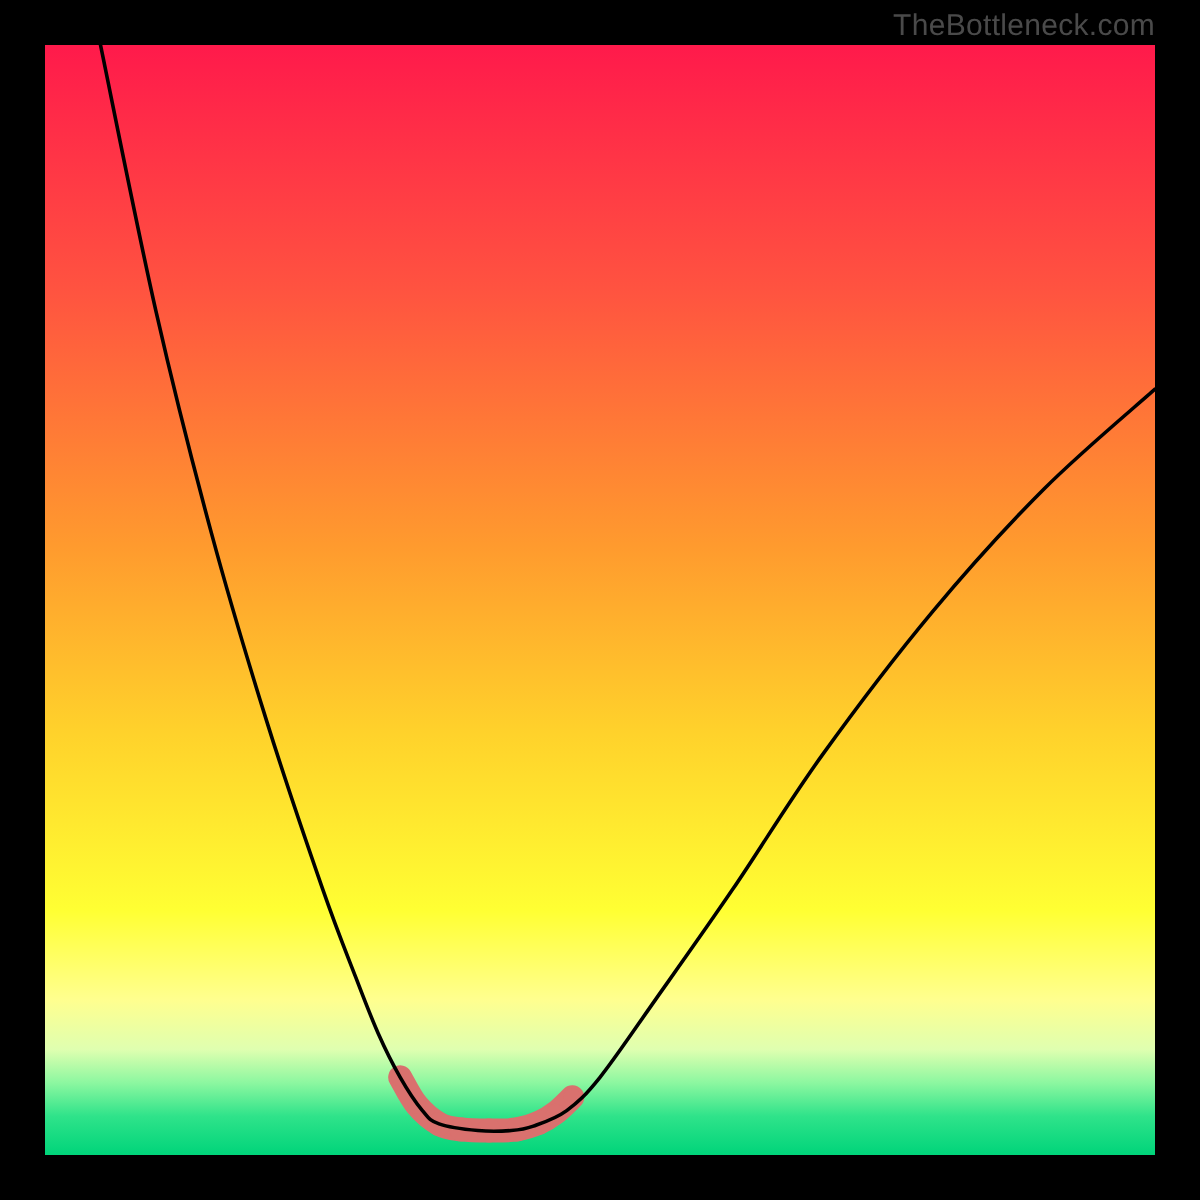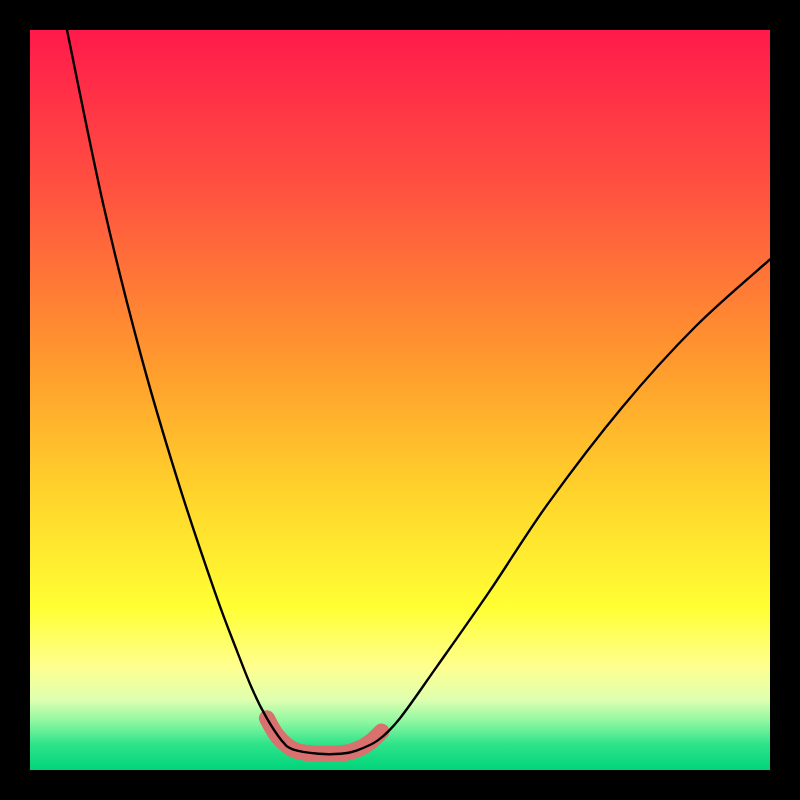--- a/index.html
+++ b/index.html
@@ -42,20 +42,21 @@
     font-size: 20px;
     letter-spacing: 0.2px;
     font-weight: 500;
     user-select: none;
   }
 </style>
 </head>
 <body>
 
 <div class="frame">
+  <div class="watermark">TheBottleneck.com</div>
   <div class="plot-area">
     <svg class="gradient-bg" viewBox="0 0 740 740" preserveAspectRatio="none">
       <defs>
         <linearGradient id="bg-grad" x1="0" y1="0" x2="0" y2="1">
             <stop offset="0%" stop-color="#ff1a4b"></stop>
             <stop offset="22%" stop-color="#ff5340"></stop>
             <stop offset="45%" stop-color="#ff9a2e"></stop>
             <stop offset="62%" stop-color="#ffd22b"></stop>
             <stop offset="78%" stop-color="#ffff33"></stop>
             <stop offset="86%" stop-color="#ffff8f"></stop>

